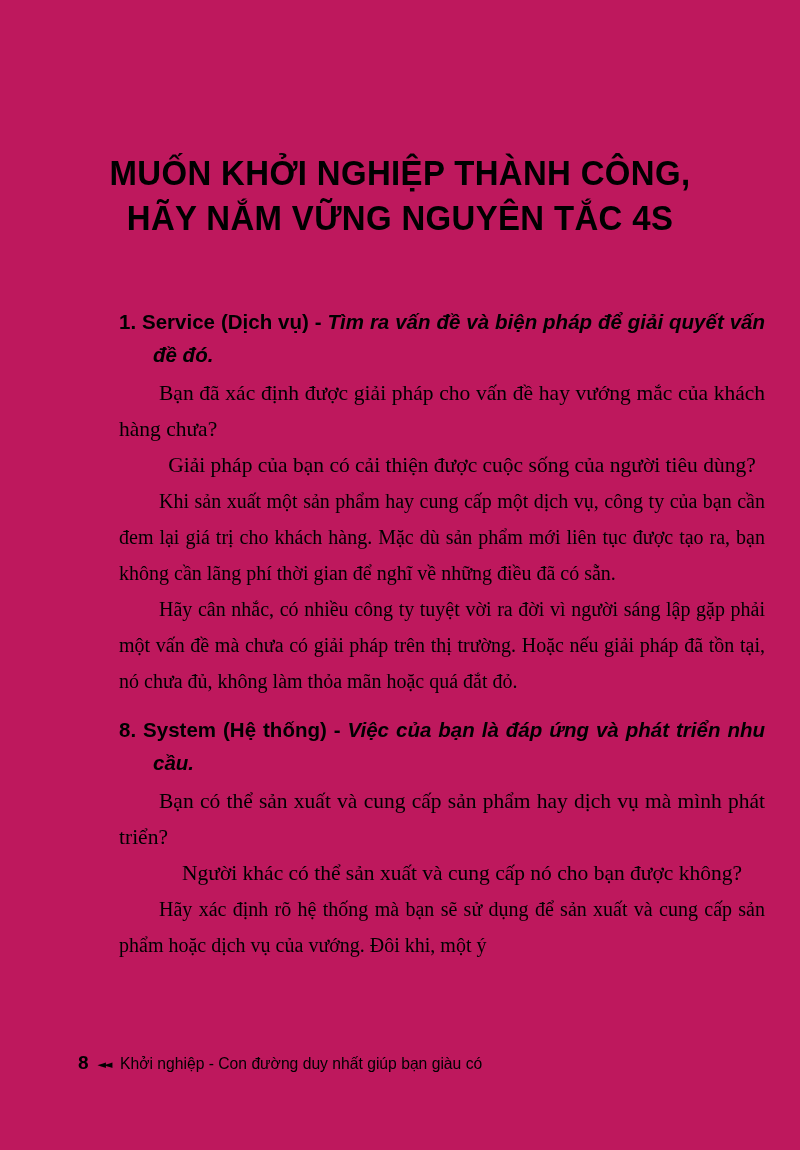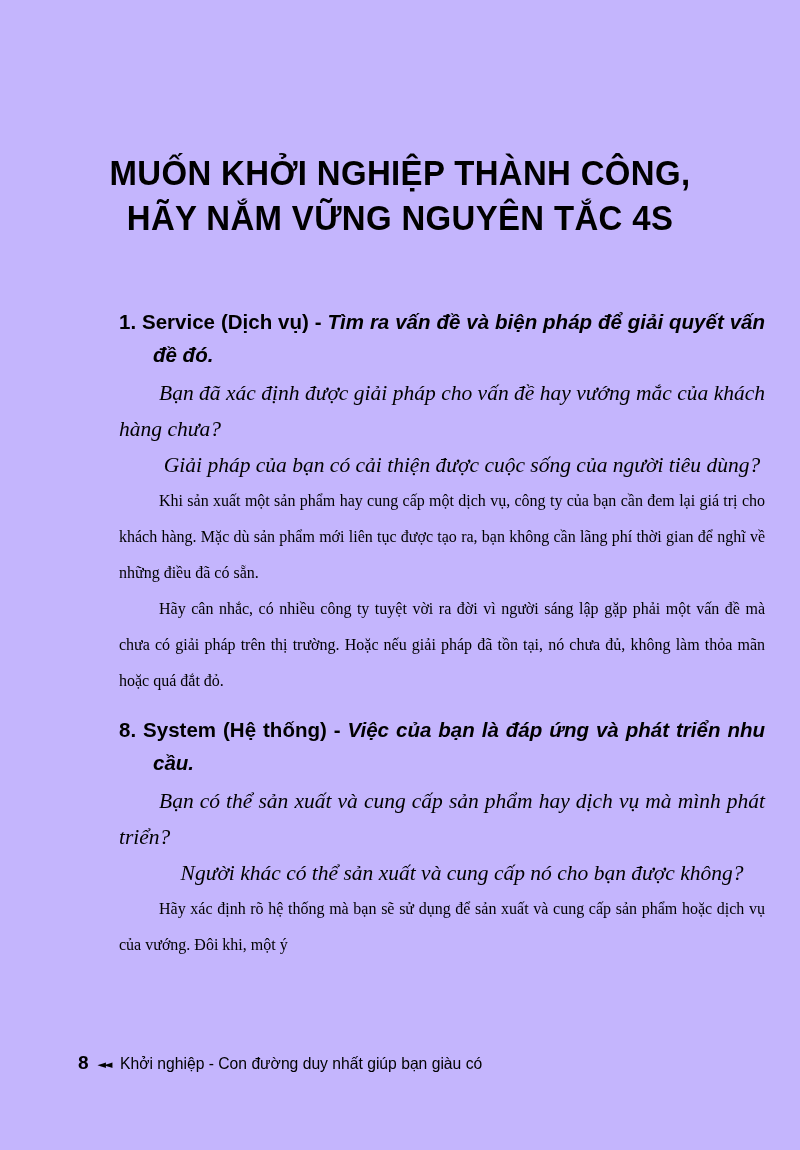--- a/index.html
+++ b/index.html
@@ -16,21 +16,21 @@
     color: #000000;
     -webkit-font-smoothing: antialiased;
   }
 
   .page {
     position: absolute;
     left: 0;
     top: 0;
     width: 800px;
     height: 1150px;
-    background: #c4b5fd;
+    background: #be185d;
   }
 
   
   .title-block {
     position: absolute;
     left: 78px;
     top: 150px;
     width: 644px;
     text-align: center;
   }
@@ -73,34 +73,33 @@
     font-weight: 700;
   }
   .section-head .desc {
     font-style: italic;
     font-weight: 700;
   }
 
   
   .question {
     font-family: "Liberation Serif", "DejaVu Serif", serif;
-    font-style: italic;
     font-size: 21.5px;
     line-height: 36px;
     text-align: justify;
     text-justify: inter-word;
     text-indent: 40px;
     margin: 0;
     color: #000;
   }
 
   
   .para {
     font-family: "Liberation Serif", "DejaVu Serif", serif;
-    font-size: 16px;
+    font-size: 20px;
     line-height: 36px;
     text-align: justify;
     text-justify: inter-word;
     text-indent: 40px;
     margin: 0;
     color: #000;
   }
   .para.last-full,
   .question.last-full { text-align: center; }
 

